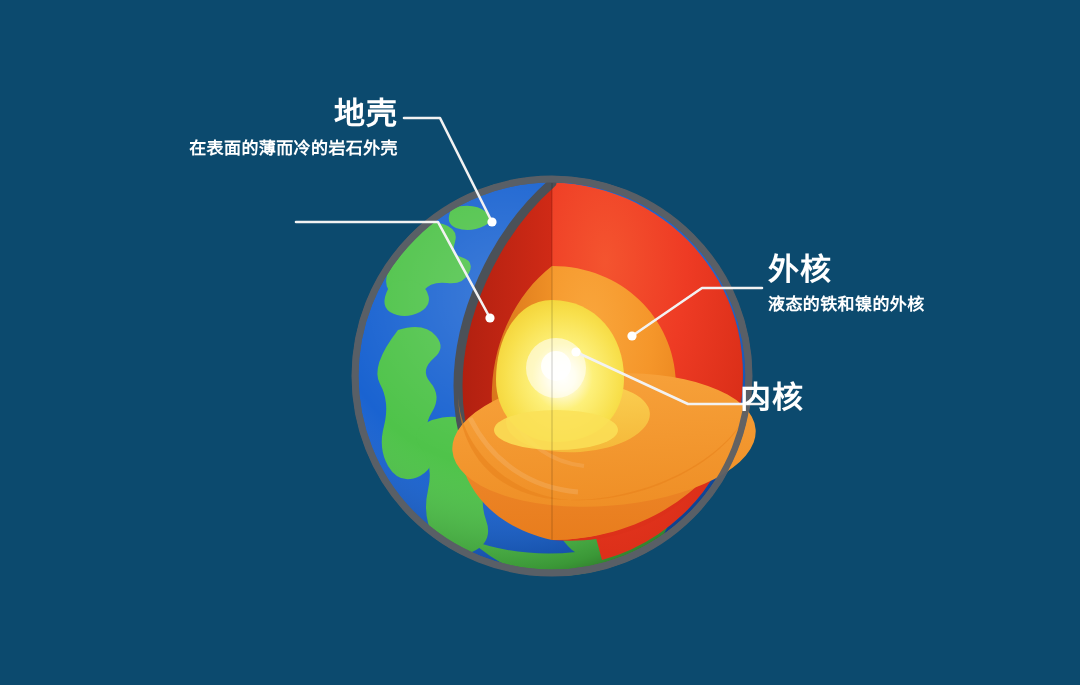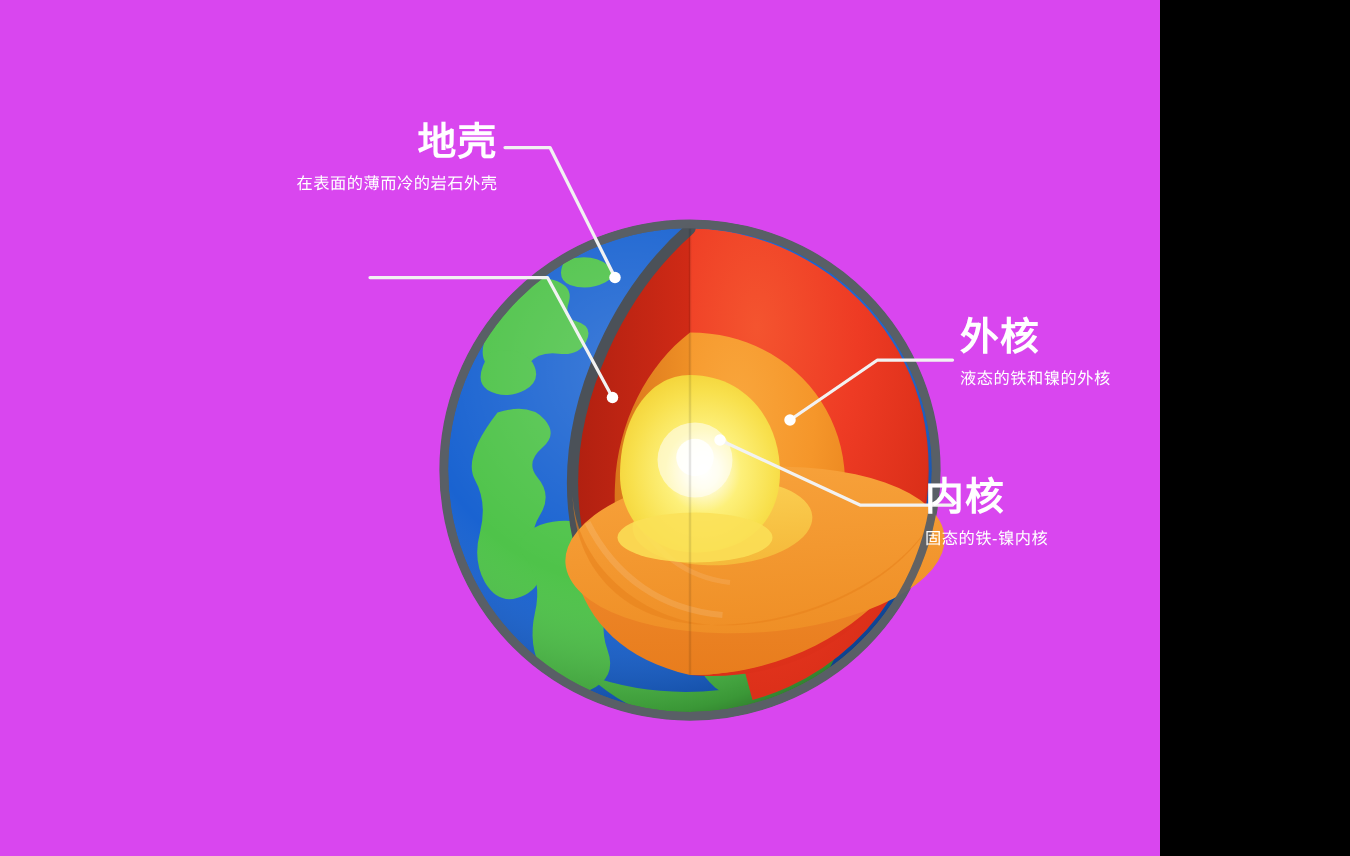--- a/index.html
+++ b/index.html
@@ -8,23 +8,23 @@
     background: #000000;
   }
   body {
     width: 1080px;
     height: 685px;
     overflow: hidden;
     font-family: "Liberation Sans", "DejaVu Sans", sans-serif;
   }
   #stage {
     position: relative;
-    width: 928px;
+    width: 1080px;
     height: 685px;
-    background: #d946ef;
+    background: #0c4a6e;
   }
   #earth-svg {
     position: absolute;
     left: 0;
     top: 0;
     width: 1080px;
     height: 685px;
   }
   .callout {
     position: absolute;
@@ -32,22 +32,22 @@
     white-space: nowrap;
   }
   .callout .title {
     font-size: 31px;
     font-weight: bold;
     letter-spacing: 1px;
     line-height: 1.05;
     display: block;
   }
   .callout .subtitle {
-    font-size: 13px;
-    font-weight: normal;
+    font-size: 17px;
+    font-weight: bold;
     letter-spacing: 0.4px;
     line-height: 1.05;
     display: block;
     margin-top: 9px;
   }
   .align-right {
     text-align: right;
   }
   .align-left {
     text-align: left;
@@ -280,16 +280,15 @@
   </div>
 
 
   <div class="callout align-left" id="callout-outercore">
     <span class="title">外核</span>
     <span class="subtitle">液态的铁和镍的外核</span>
   </div>
 
   <div class="callout align-left" id="callout-innercore">
     <span class="title">内核</span>
-    <span class="subtitle">固态的铁-镍内核</span>
   </div>
 
 </div>
 
 </body></html>

